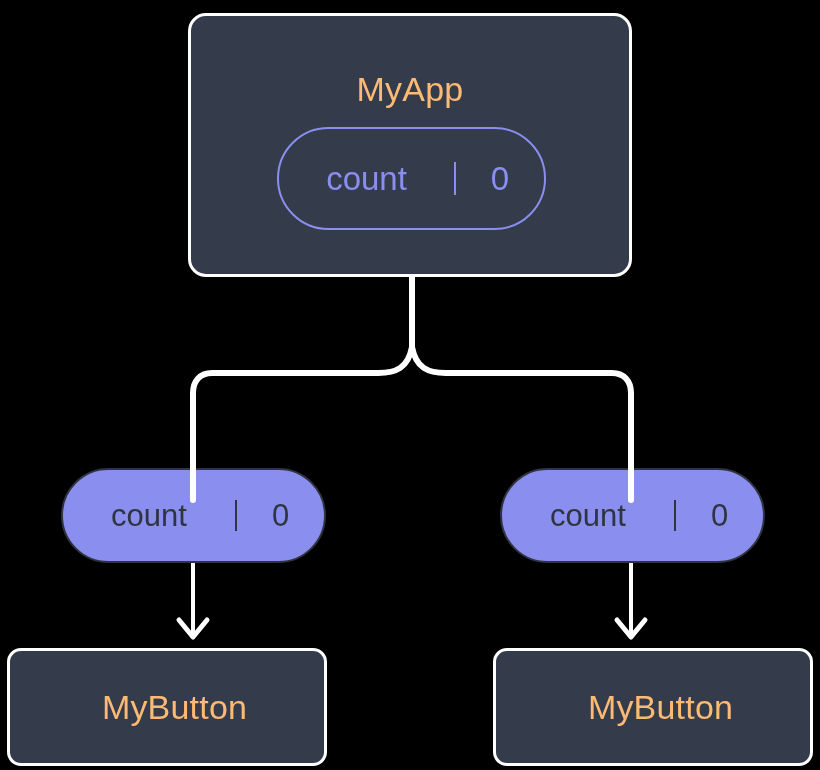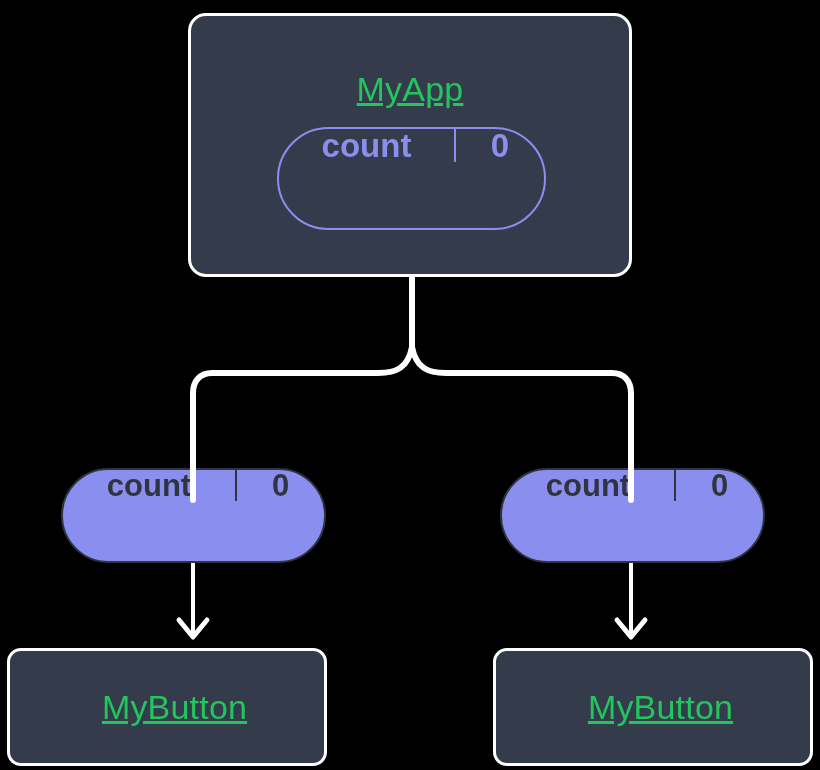--- a/index.html
+++ b/index.html
@@ -53,41 +53,39 @@
     justify-content: center;
     border-radius: 14px;
     padding-left: 15px;
   }
   .component-box.leaf.left  { left: 7px;   top: 648px; }
   .component-box.leaf.right { left: 493px; top: 648px; }
 
   .box-title {
     font-size: 34px;
     line-height: 1;
-    color: #22c55e;
+    color: #fdba74;
     letter-spacing: 0.2px;
     white-space: nowrap;
-    text-decoration: underline;
   }
   .component-box.root .box-title {
     margin-top: 56px;
   }
   .component-box.leaf .box-title {
     font-size: 34px;
   }
 
   
   .pill {
     position: absolute;
     box-sizing: border-box;
     display: flex;
-    align-items: flex-start;
+    align-items: center;
     border-radius: 999px;
     overflow: hidden;
-    font-weight: bold;
   }
   .pill .pill-key,
   .pill .pill-val {
     display: flex;
     align-items: center;
     justify-content: center;
     white-space: nowrap;
     line-height: 1;
   }
 

